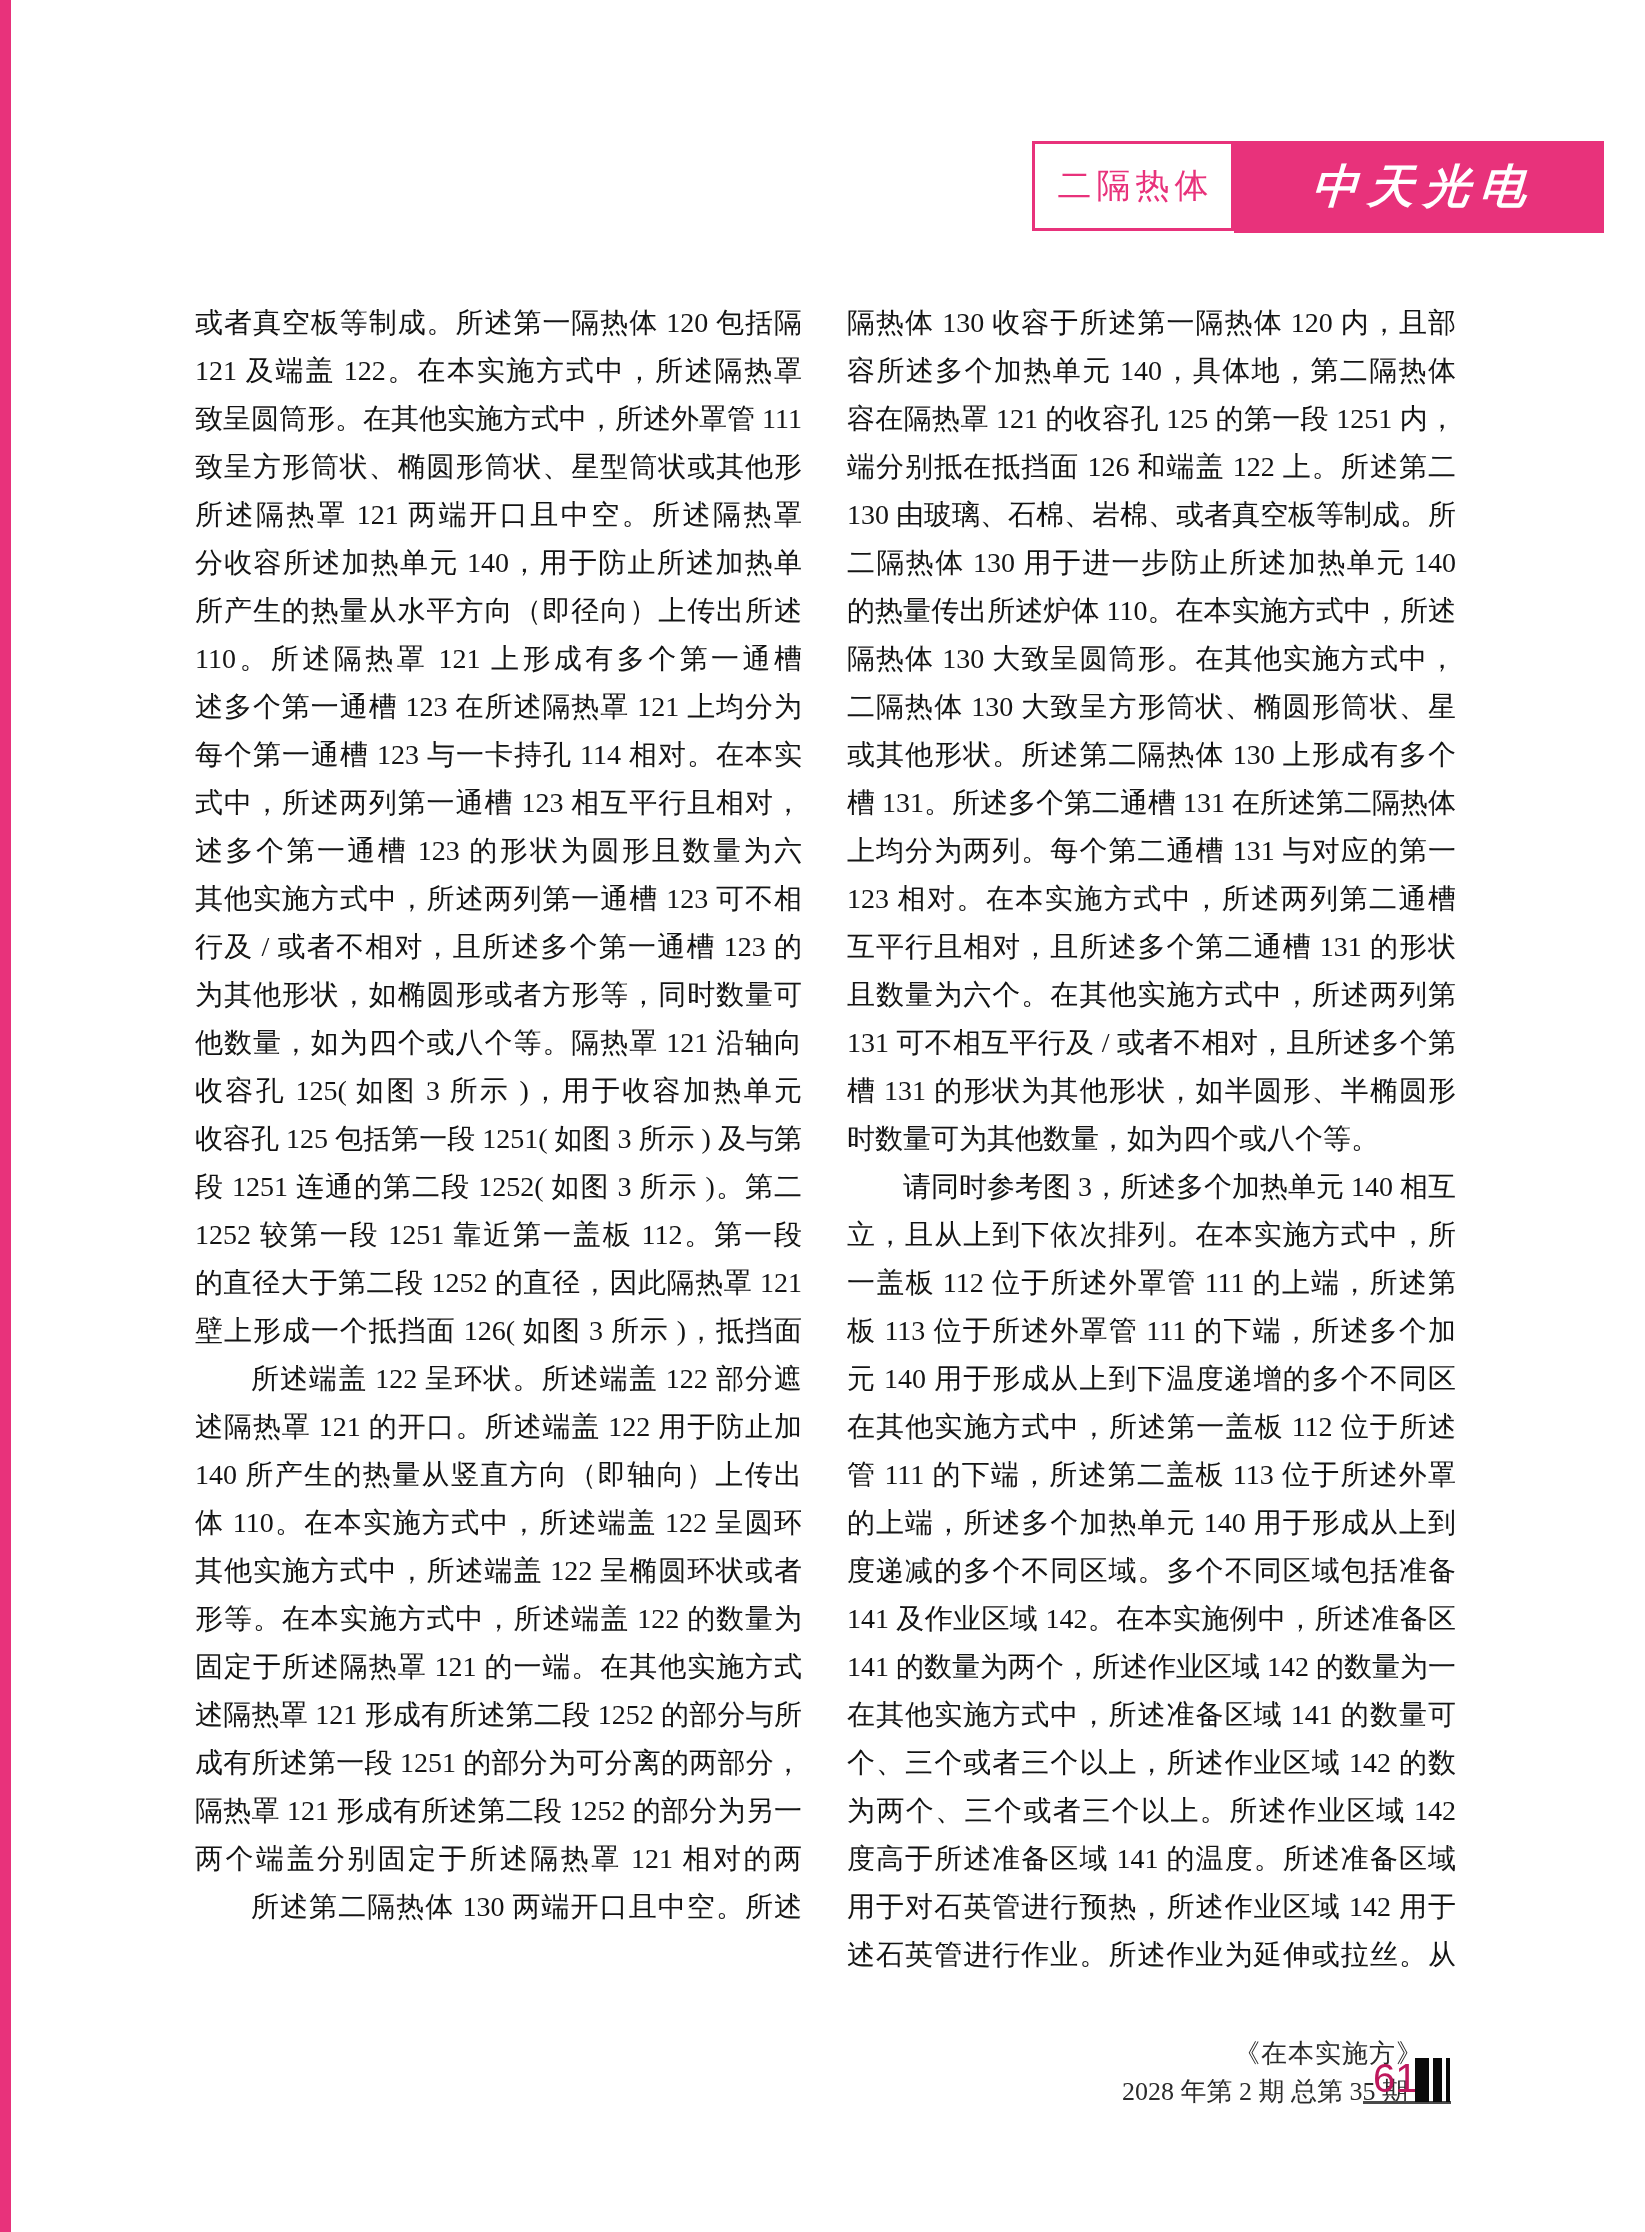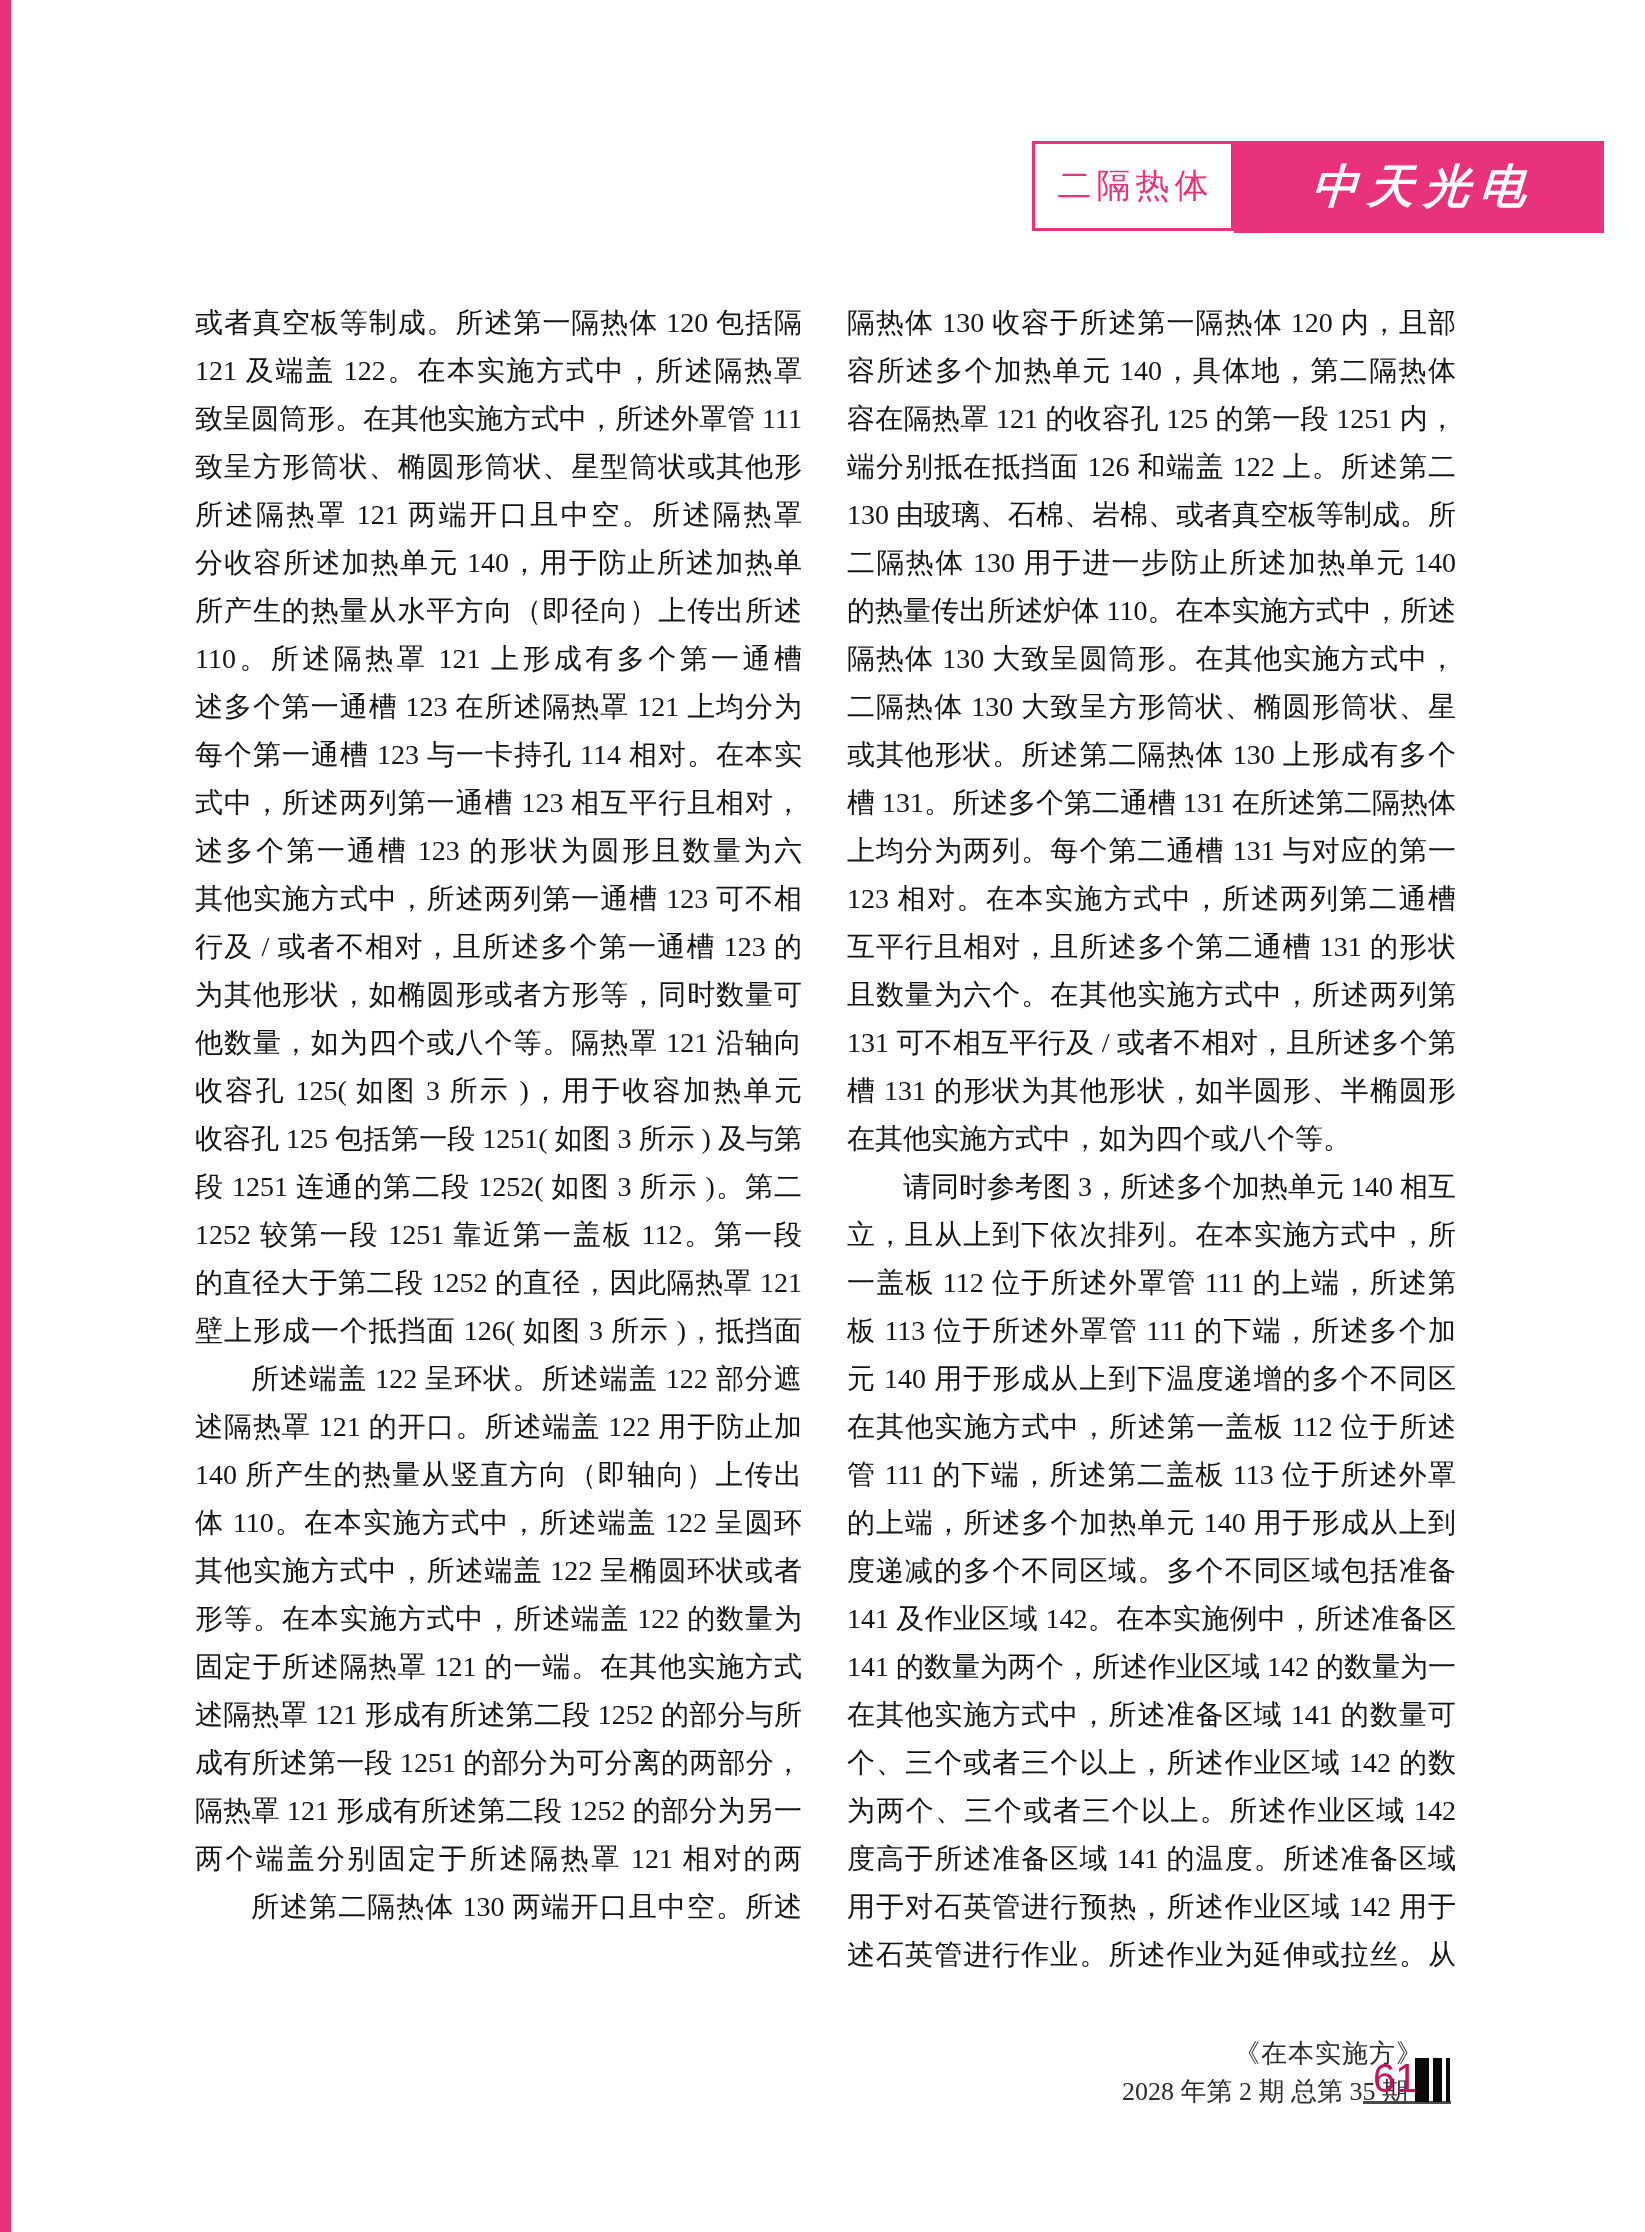--- a/index.html
+++ b/index.html
@@ -138,21 +138,21 @@
       <div class="line">隔热体 130 大致呈圆筒形。在其他实施方式中，所述第</div>
       <div class="line">二隔热体 130 大致呈方形筒状、椭圆形筒状、星型筒状</div>
       <div class="line">或其他形状。所述第二隔热体 130 上形成有多个第二通</div>
       <div class="line">槽 131。所述多个第二通槽 131 在所述第二隔热体 130</div>
       <div class="line">上均分为两列。每个第二通槽 131 与对应的第一通槽</div>
       <div class="line">123 相对。在本实施方式中，所述两列第二通槽 131 相</div>
       <div class="line">互平行且相对，且所述多个第二通槽 131 的形状为方形</div>
       <div class="line">且数量为六个。在其他实施方式中，所述两列第二通槽</div>
       <div class="line">131 可不相互平行及 / 或者不相对，且所述多个第二通</div>
       <div class="line">槽 131 的形状为其他形状，如半圆形、半椭圆形等，同</div>
-      <div class="line pend">在其他实施方式中，如为四个或八个等。</div>
+      <div class="line pend">时数量可为其他数量，如为四个或八个等。</div>
       <div class="line indent">请同时参考图 3，所述多个加热单元 140 相互独</div>
       <div class="line">立，且从上到下依次排列。在本实施方式中，所述第</div>
       <div class="line">一盖板 112 位于所述外罩管 111 的上端，所述第二盖</div>
       <div class="line">板 113 位于所述外罩管 111 的下端，所述多个加热单</div>
       <div class="line">元 140 用于形成从上到下温度递增的多个不同区域。</div>
       <div class="line">在其他实施方式中，所述第一盖板 112 位于所述外罩</div>
       <div class="line">管 111 的下端，所述第二盖板 113 位于所述外罩管 111</div>
       <div class="line">的上端，所述多个加热单元 140 用于形成从上到下温</div>
       <div class="line">度递减的多个不同区域。多个不同区域包括准备区域</div>
       <div class="line">141 及作业区域 142。在本实施例中，所述准备区域</div>

